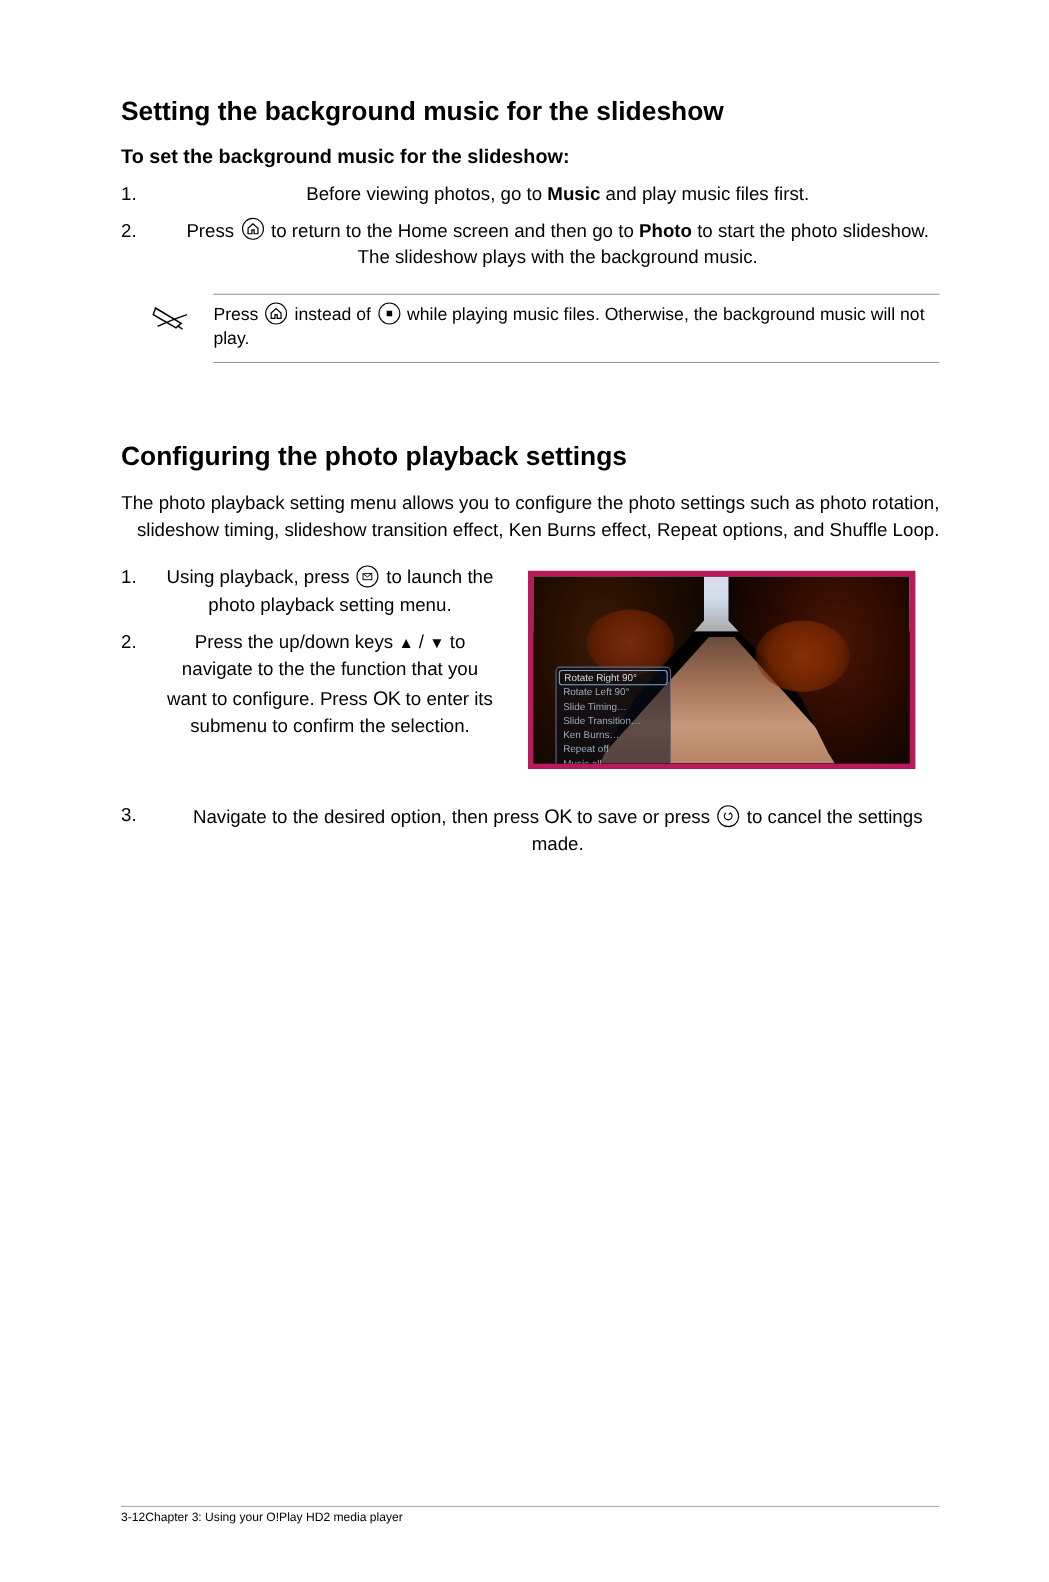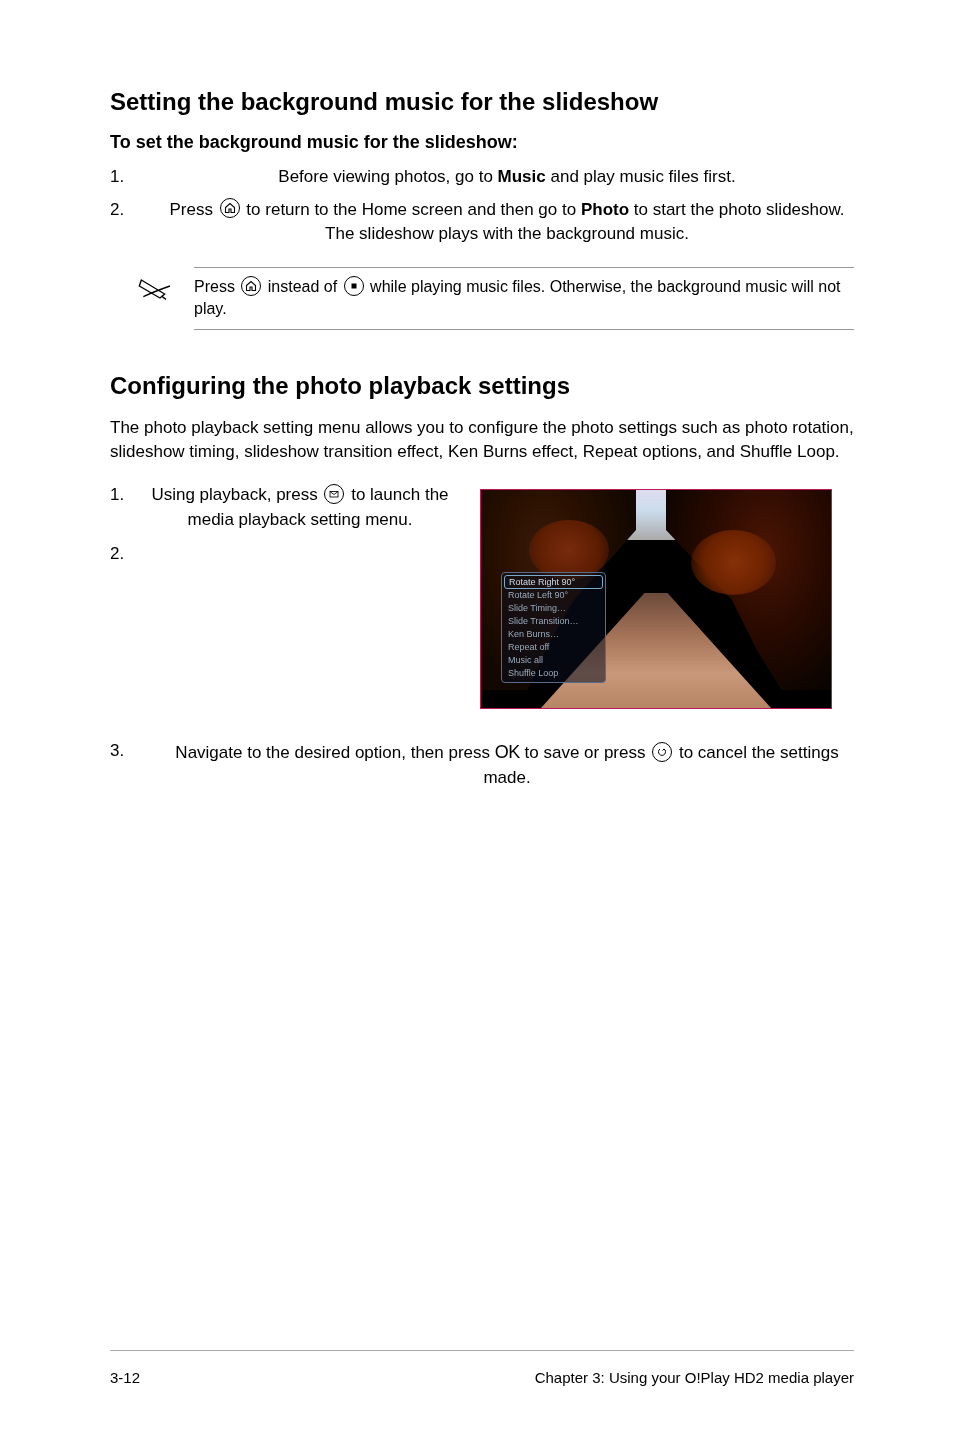--- a/index.html
+++ b/index.html
@@ -79,46 +79,47 @@
     }
     .note-content {
       flex: 1;
       border-top: 1px solid #999;
       border-bottom: 1px solid #999;
       padding: 8px 0;
       font-size: 16px;
       line-height: 1.4;
     }
     .section2 {
-      margin-top: 42px;
+      margin-top: 72px;
     }
     .para {
       font-size: 17px;
       line-height: 1.45;
       margin-bottom: 18px;
+      text-align: right;
     }
     .cols {
       display: flex;
       gap: 30px;
       margin-bottom: 30px;
     }
     .col-left {
       width: 340px;
     }
     .col-left .numbered-list li {
       margin-bottom: 10px;
     }
     .col-left .num {
       width: 40px;
     }
     .screenshot {
       width: 352px;
-      height: 220px;
+      height: 180px;
       background: #000;
-      border: 1px solid #be185d;
+      border: 5px solid #be185d;
       position: relative;
       overflow: hidden;
       margin-top: 6px;
     }
     .sky {
       position: absolute;
       top: 0; left: 0; right: 0;
       height: 50px;
       background: linear-gradient(#dde, #cde 40%, #aaa);
     }
@@ -204,24 +205,24 @@
     }
     .step3 {
       margin-top: 4px;
     }
     .footer {
       position: absolute;
       bottom: 52px;
       left: 110px;
       right: 100px;
       border-top: 1px solid #aaa;
-      padding-top: 18px;
+      padding-top: 4px;
       display: flex;
-      justify-content: space-between;
-      font-size: 15px;
+      justify-content: flex-start;
+      font-size: 11px;
     }
     b { font-weight: bold; }
   </style>
 </head>
 <body>
 
 <div>
   <h2 class="heading">Setting the background music for the slideshow</h2>
   <p class="subheading">To set the background music for the slideshow:</p>
 
@@ -272,25 +273,28 @@
     <div class="col-left">
       <ol class="numbered-list">
         <li>
           <span class="num">1.</span>
           <span class="li-text">
             <span>Using playback, press </span><span class="icon-circle icon-envelope">
                 <svg viewBox="0 0 24 24">
                   <rect x="4" y="7" width="16" height="11" fill="none" stroke="#000" stroke-width="1.7"></rect>
                   <path d="M4 7 L12 13 L20 7" fill="none" stroke="#000" stroke-width="1.7"></path>
                 </svg>
-              </span><span> to launch the media playback setting menu.</span>
+              </span><span> to launch the photo playback setting menu.</span>
           </span>
         </li>
         <li>
           <span class="num">2.</span>
+          <span class="li-text">
+            <span>Press the up/down keys </span><span class="tri">▲</span><span> / </span><span class="tri">▼</span><span> to navigate to the the function that you want to configure. Press </span><span class="ok-text">OK</span><span> to enter its submenu to confirm the selection.</span>
+          </span>
         </li>
       </ol>
     </div>
 
     <div>
       <div class="screenshot">
         <div class="sky"></div>
         <div class="road"></div>
         <div class="trees-left"></div>
         <div class="trees-right"></div>

